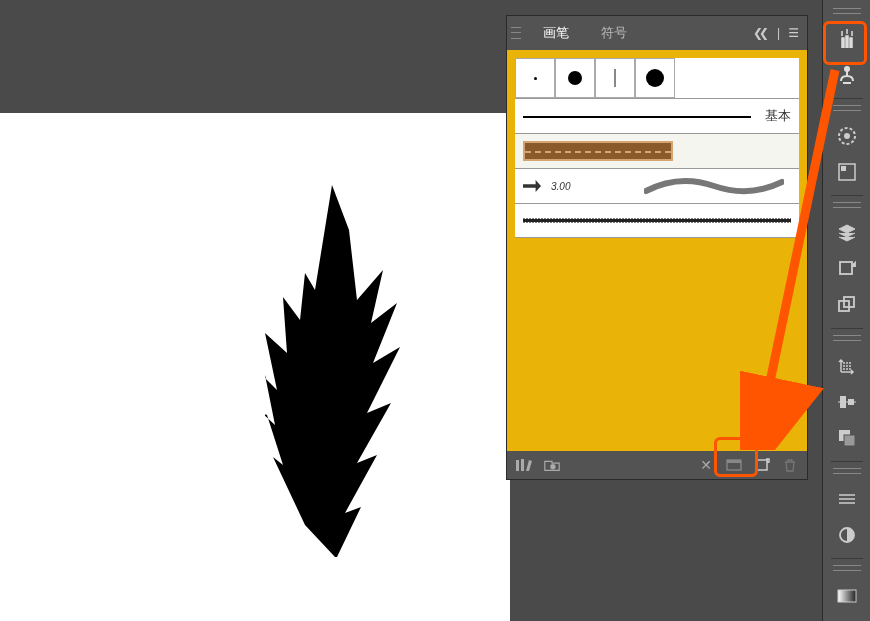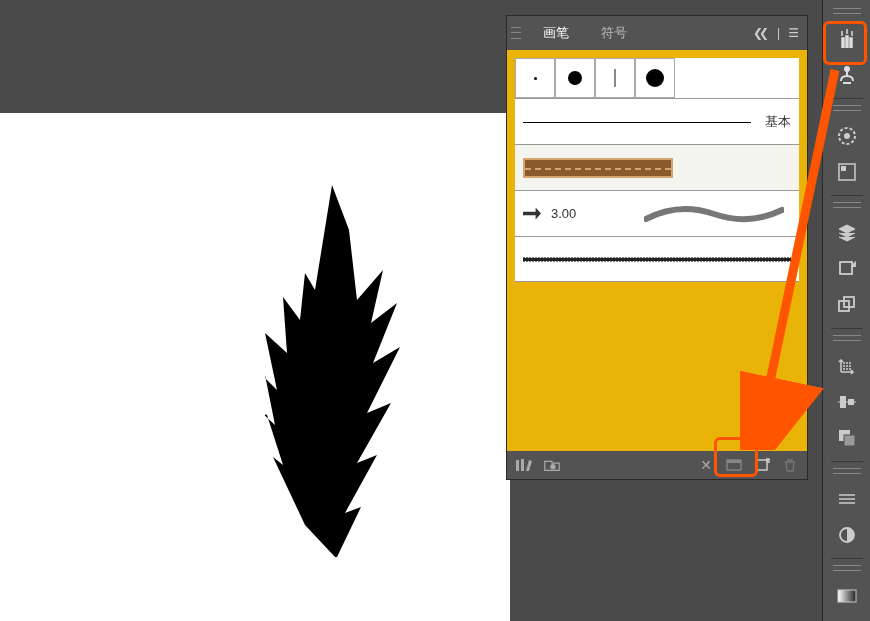--- a/index.html
+++ b/index.html
@@ -122,21 +122,21 @@
       height: 18px;
       background: #888;
     }
     .dot-large {
       width: 18px;
       height: 18px;
       background: #000;
       border-radius: 50%;
     }
     .brush-row {
-      height: 46px;
+      height: 35px;
       border-top: 1px solid #999;
       display: flex;
       align-items: center;
       padding: 0 8px;
       position: relative;
     }
     .brush-row.basic {
       justify-content: flex-end;
     }
     .brush-basic-line {
@@ -175,21 +175,22 @@
       gap: 10px;
     }
     .cal-icon {
       width: 18px;
       height: 12px;
       background: #333;
       clip-path: polygon(0 35%, 70% 35%, 70% 0, 100% 50%, 70% 100%, 70% 65%, 0 65%);
     }
     .cal-value {
       color: #333;
-      font-size: 13px;
+      font-size: 10px;
+      font-style: italic;
     }
     .cal-stroke {
       position: absolute;
       right: 15px;
       width: 140px;
       height: 20px;
     }
     .charcoal-row {
       border-bottom: 1px solid #999;
     }

